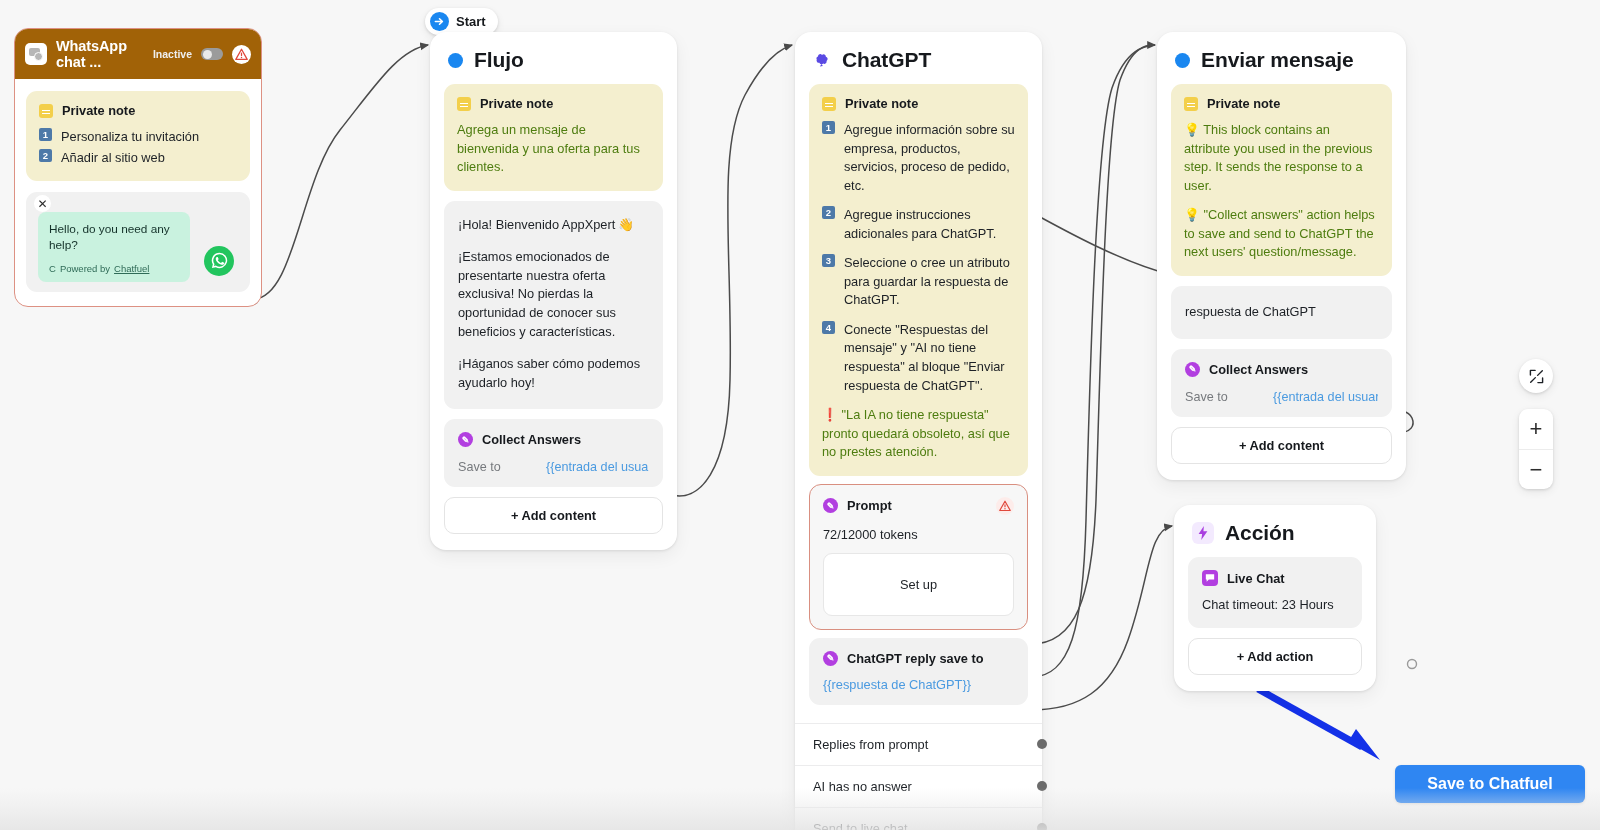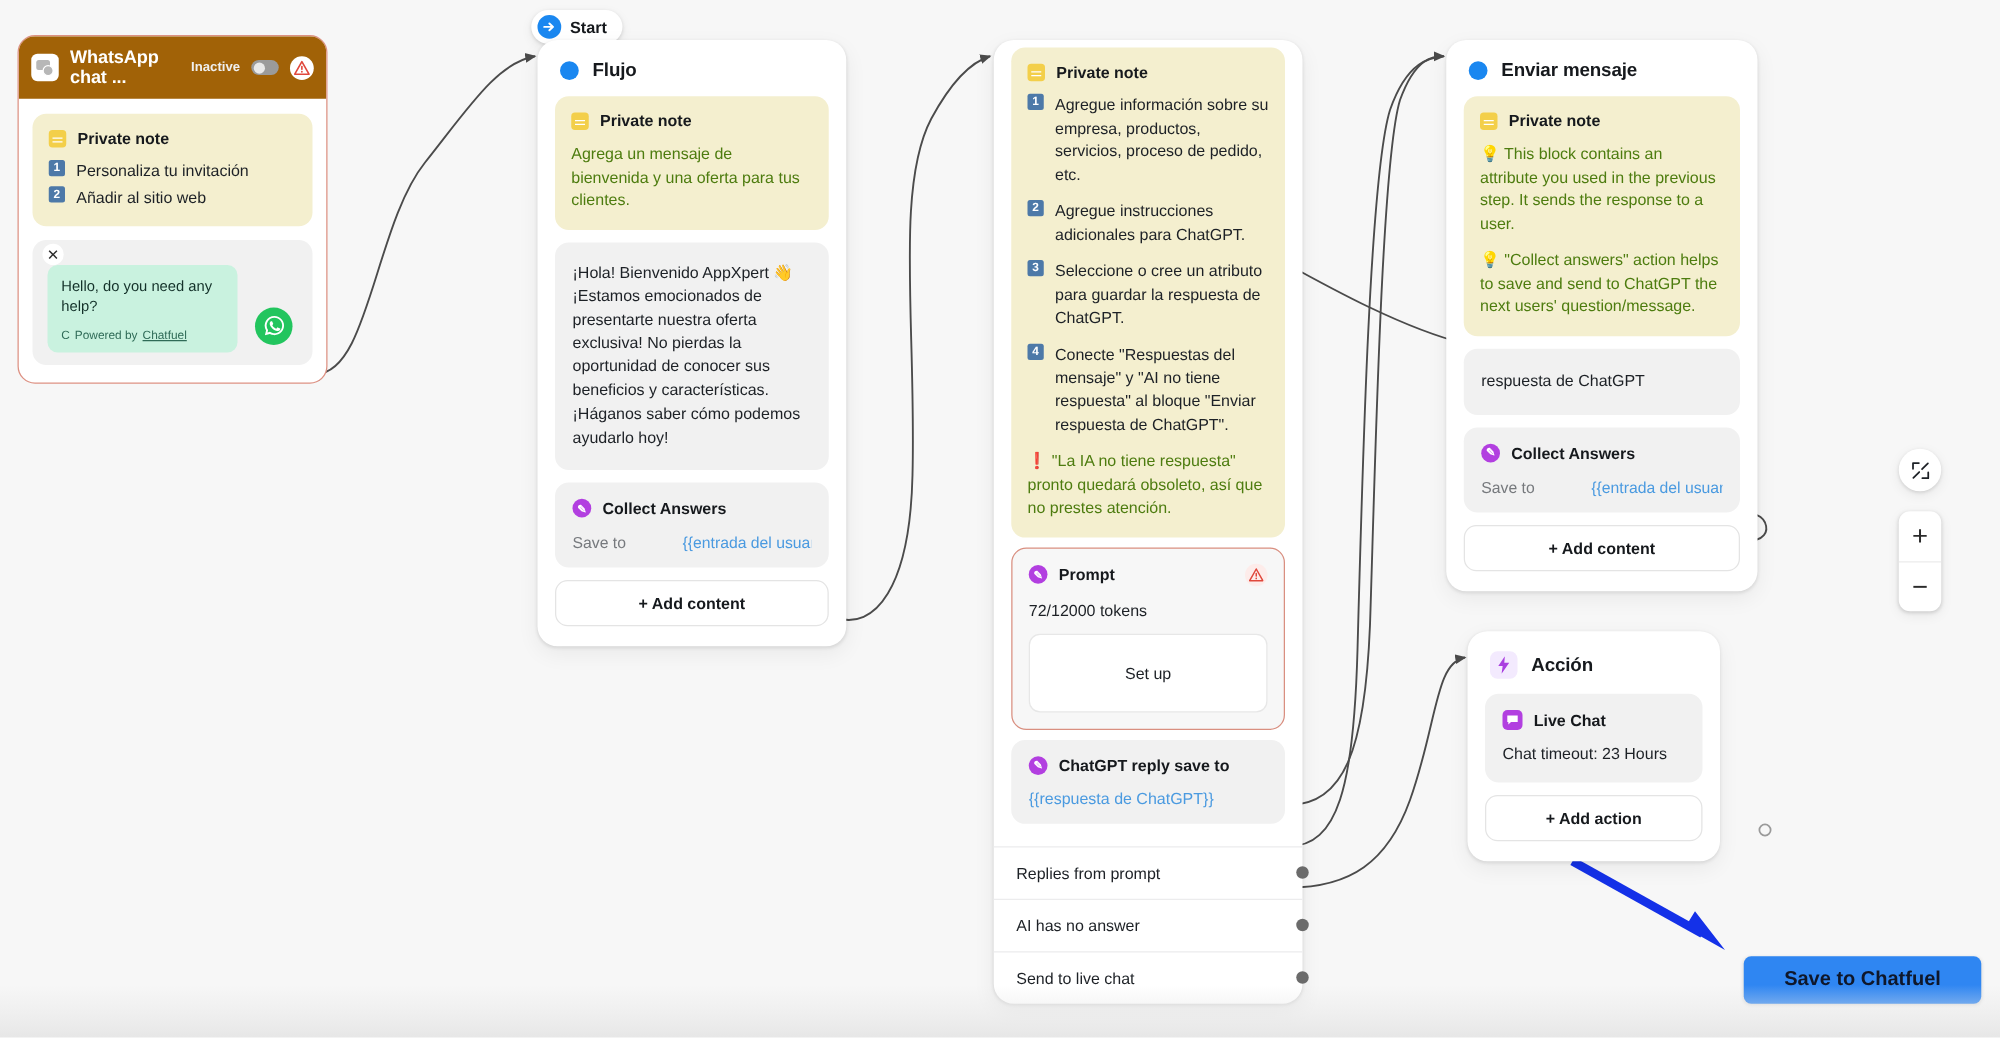--- a/index.html
+++ b/index.html
@@ -25,21 +25,21 @@
   .node {
     position: absolute;
     background: #ffffff;
     border-radius: 16px;
     box-shadow: 0 1px 3px rgba(0,0,0,0.10), 0 6px 18px rgba(0,0,0,0.06);
   }
   .node-head {
     display:flex; align-items:center; gap:11px;
     padding: 16px 18px 6px 18px;
   }
-  .node-title { font-size: 15px; font-weight: 700; color:#16191d; letter-spacing:-0.1px; }
+  .node-title { font-size: 21px; font-weight: 700; color:#16191d; letter-spacing:-0.1px; }
   .node-body { padding: 6px 14px 16px 14px; display:flex; flex-direction:column; gap:10px; }
 
   
   .dot-blue { width:15px; height:15px; border-radius:50%; background:#1a87f0; flex:none; }
   .ico-chatgpt { width:18px; height:18px; flex:none; }
   .ico-bolt { width:22px; height:22px; border-radius:6px; background:#f3eafe; display:flex; align-items:center; justify-content:center; flex:none; }
 
   
   .note {
     background:#f4efcf; border-radius: 11px; padding: 12px 13px 14px 13px;
@@ -59,21 +59,21 @@
     vertical-align: 1px; margin-right: 3px;
   }
   .li-row { display:flex; gap:6px; align-items:flex-start; font-size:12.8px; line-height:1.45; color:#1d2126; }
   .li-row + .li-row { margin-top:2px; }
 
   
   .sub {
     background:#f1f1f1; border-radius:11px; padding:13px 14px;
   }
   .sub-text { font-size:12.8px; line-height:1.48; color:#1d2126; }
-  .sub-text + .sub-text { }
+  .sub-text + .sub-text { margin-top: 13px; }
 
   .sub-head { display:flex; align-items:center; gap:9px; }
   .ico-collect {
     width:15px; height:15px; border-radius:50%; flex:none;
     background:#b23fe0;
     display:flex; align-items:center; justify-content:center;
     color:#fff; font-size:9px; font-weight:700;
   }
   .sub-title { font-size:12.8px; font-weight:700; color:#16191d; }
   .saverow { display:flex; align-items:center; margin-top:13px; }
@@ -190,21 +190,21 @@
     box-shadow:0 1px 3px rgba(0,0,0,0.13), 0 3px 10px rgba(0,0,0,0.07);
     overflow:hidden;
   }
   .zbtn { height:40px; display:flex; align-items:center; justify-content:center; cursor:pointer;
     font-size:22px; color:#2b2b2b; line-height:1; font-weight:300; }
   .zbtn + .zbtn { border-top:1px solid #ececec; }
 
   
   #save-btn {
     position:absolute; left:1395px; top:765px; width:190px; height:38px;
-    background:#2f86f2; border-radius:6px; color:#0f172a;
+    background:#2f86f2; border-radius:6px; color:#ffffff;
     font-size:16px; font-weight:600;
     display:flex; align-items:center; justify-content:center; cursor:pointer;
     box-shadow:0 1px 3px rgba(0,0,0,0.12);
   }
 </style>
 </head>
 <body>
 
 <div id="canvas">
 
@@ -334,20 +334,29 @@
           <span class="save-label">Save to</span>
           <span class="save-val">{{entrada del usuari...</span>
         </div>
       </div>
 
       <div class="addbtn">+ Add content</div>
     </div>
   </div>
 
   <div class="node" style="left:795px; top:32px; width:247px;">
+    <div class="node-head">
+      <span class="ico-chatgpt">
+        <svg width="18" height="18" viewBox="0 0 24 24" fill="#5a4ae3">
+            <path d="M6.6 7.2a3.1 3.1 0 0 1 5.4-2 3.1 3.1 0 0 1 5.2 2.4 3.1 3.1 0 0 1 .9 5.6 3.1 3.1 0 0 1-4.4 3.6 3.1 3.1 0 0 1-5.2-1.1 3.1 3.1 0 0 1-3.5-4.3 3.1 3.1 0 0 1 1.6-4.2z"></path>
+            <path d="M11.4 17.4l-2.3 3.3 4-.6z"></path>
+          </svg>
+      </span>
+      <span class="node-title">ChatGPT</span>
+    </div>
     <div class="node-body" style="gap:8px;">
       <div class="note" style="padding:12px 13px 14px 13px;">
         <div class="note-head">
           <span class="note-ico">
               <i></i>
             </span>
           <span class="note-title">Private note</span>
         </div>
         <div class="li-row" style="margin-bottom:11px;">
           <span class="numbox">1</span>

